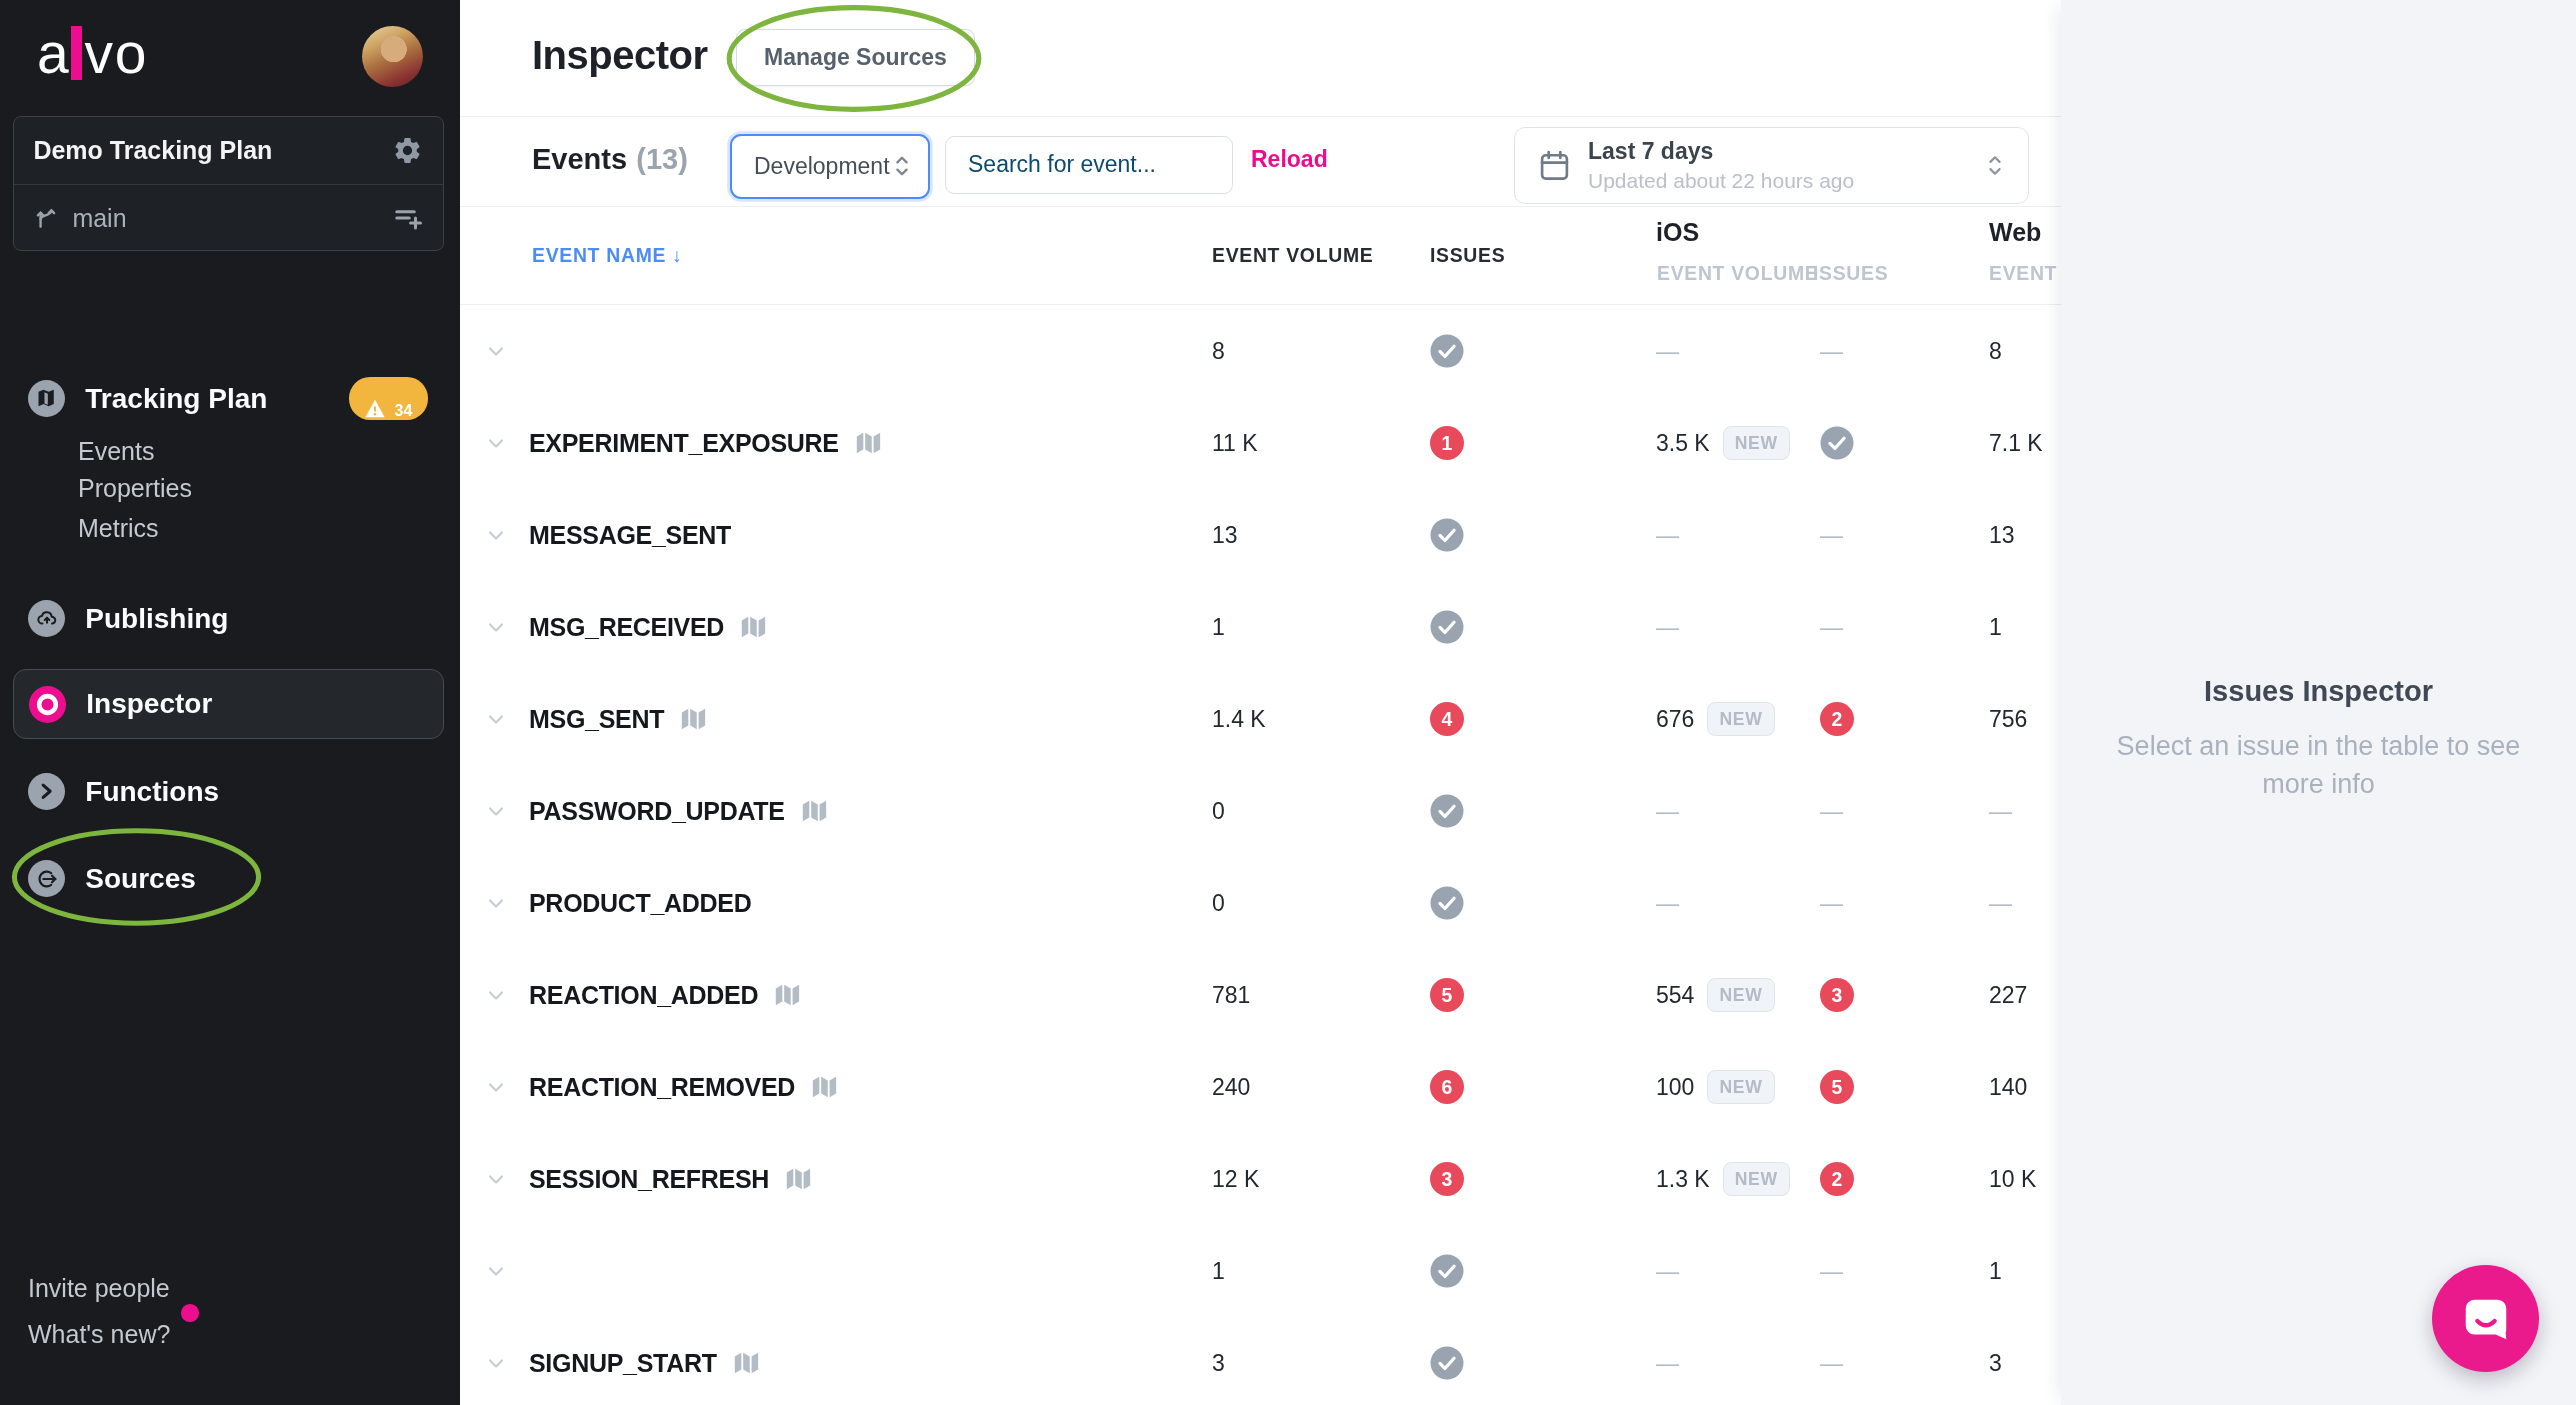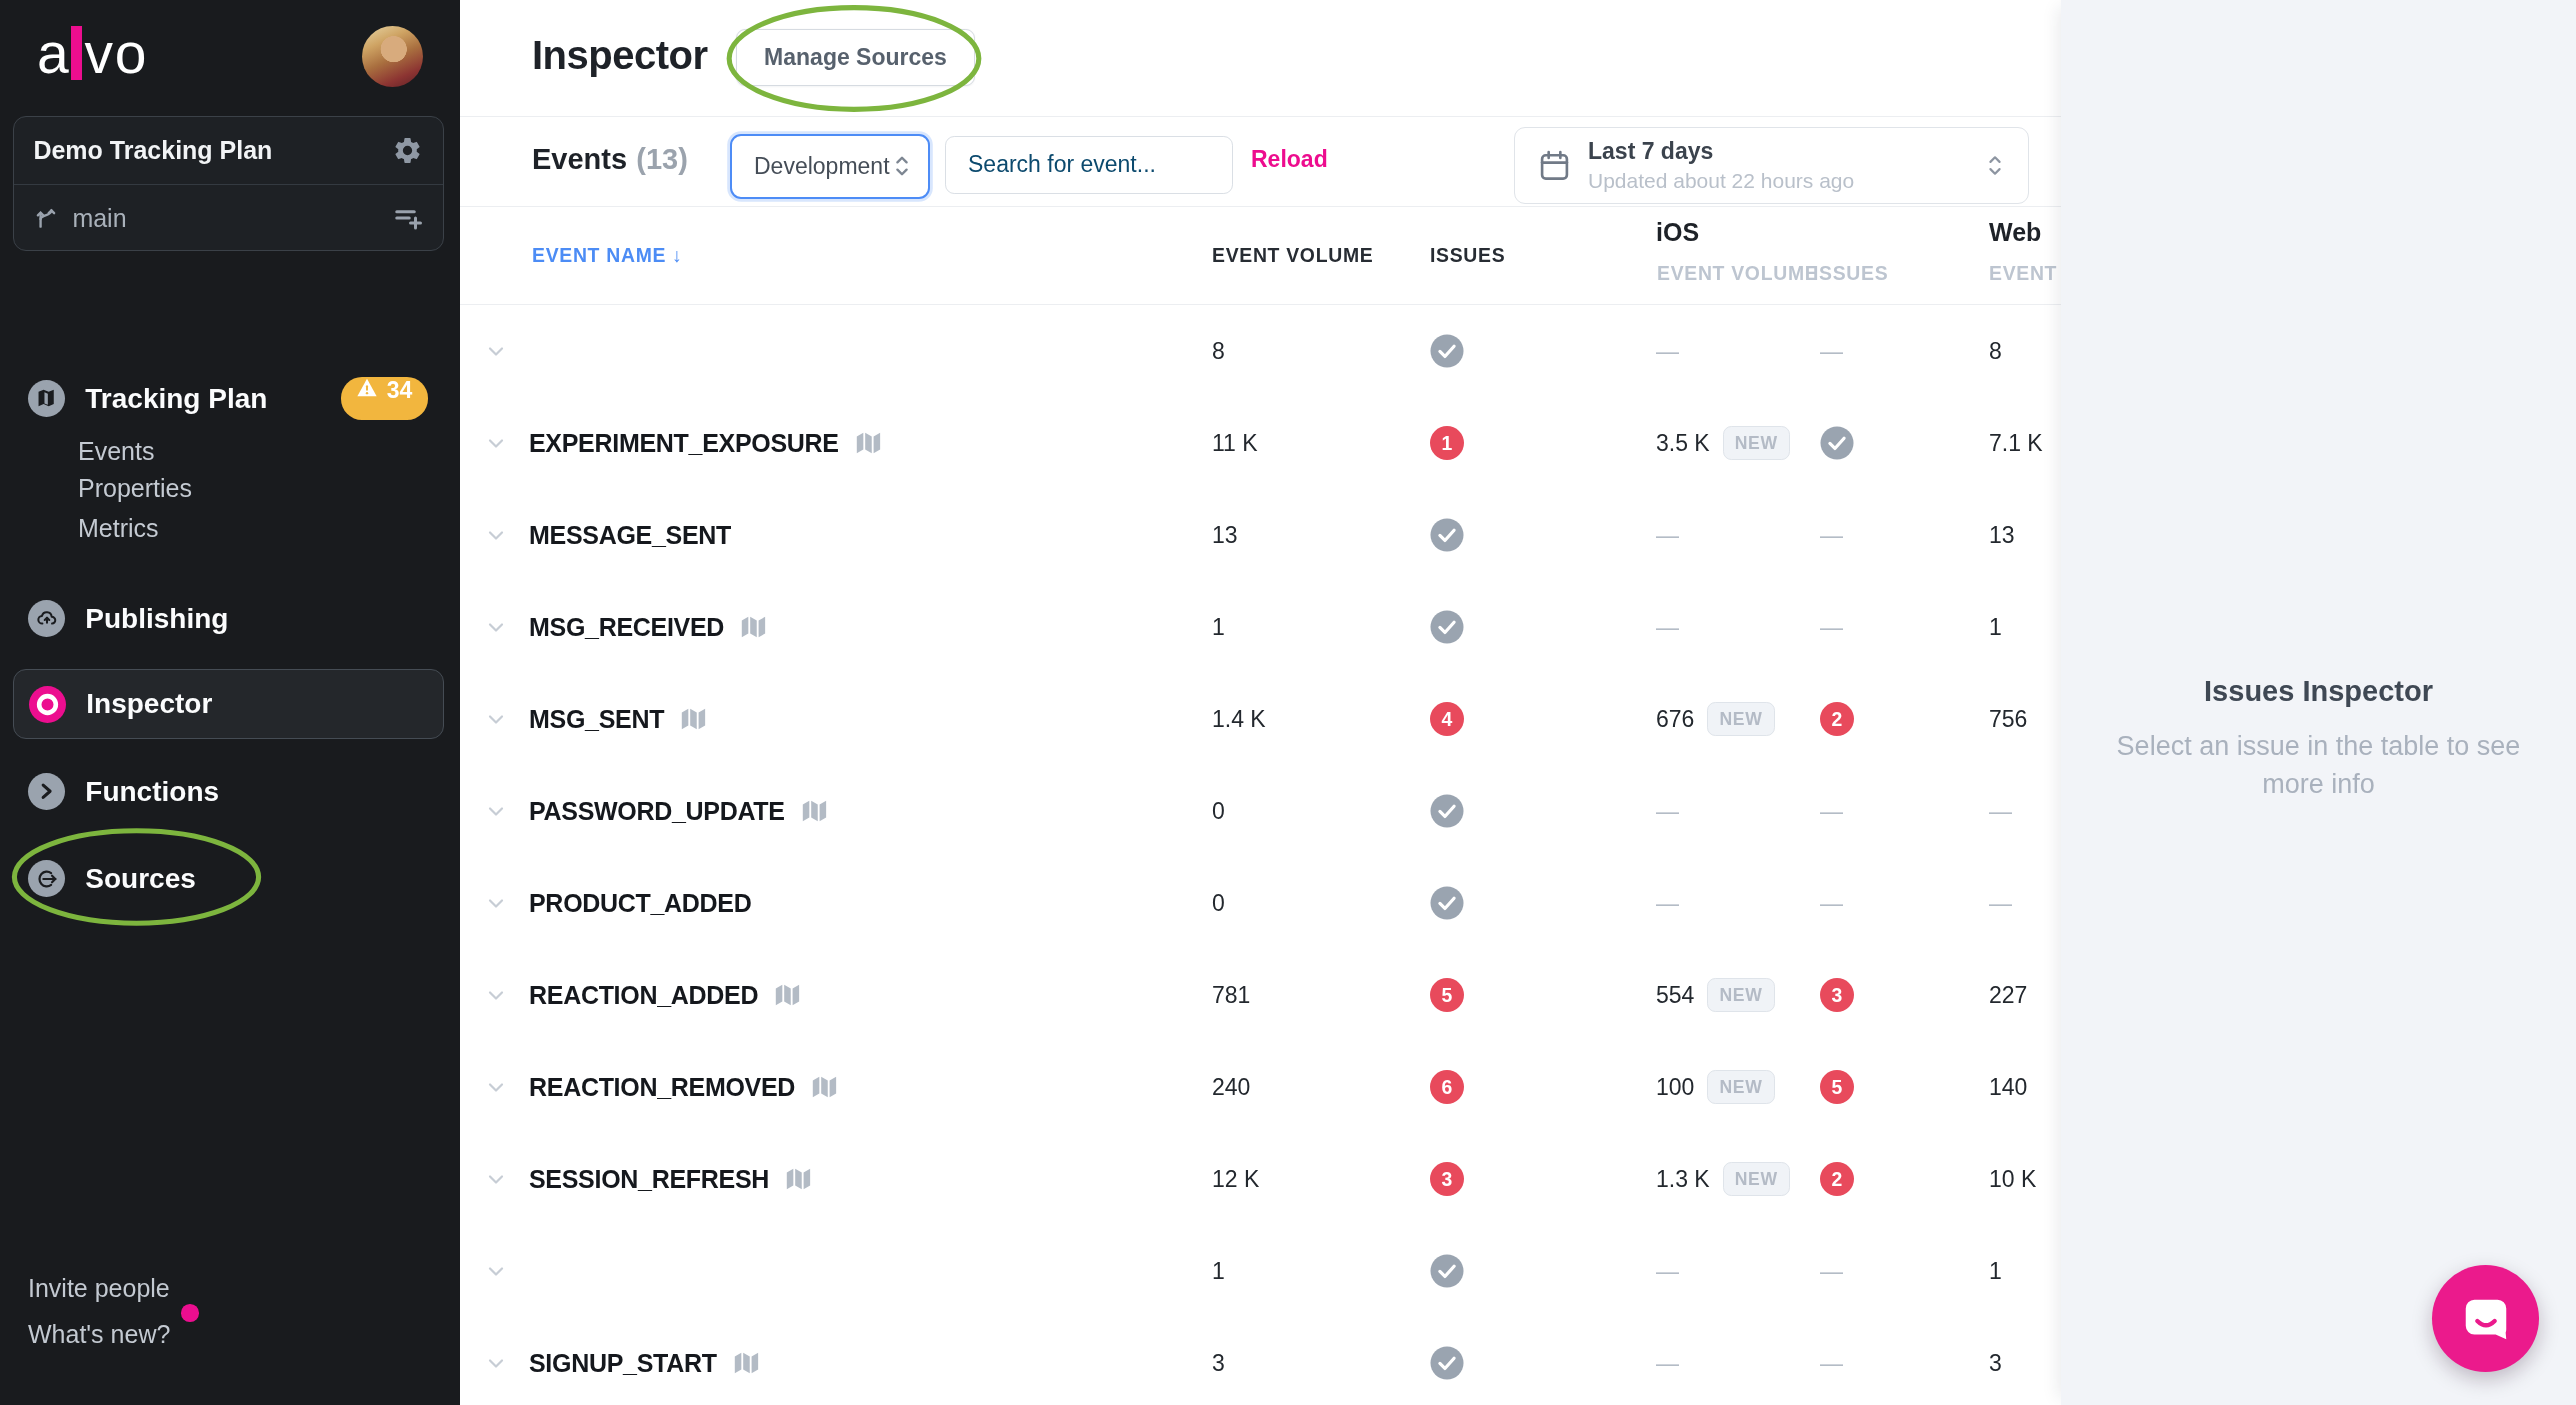--- a/index.html
+++ b/index.html
@@ -9,38 +9,38 @@
   
   .sidebar { position:absolute; left:0; top:0; width:460px; height:1405px; background:#191b1e; }
   .logo { position:absolute; left:37px; top:20.3px; display:flex; align-items:center; color:#fff;
     font-size:57px; font-weight:400; letter-spacing:1.8px; }
   .logo .bar { width:10.2px; height:54px; background:#ec0e8f; margin:0 2.8px 0 0.9px; }
   .avatar { position:absolute; left:362px; top:26px; width:61px; height:61px; border-radius:50%;
     background:
       radial-gradient(circle at 52% 38%, #d8ab7d 0 26%, rgba(0,0,0,0) 27%),
       linear-gradient(155deg,#e8d7a8 0%,#cfa464 28%,#a96f3f 52%,#8c3432 78%,#5a2026 100%); }
   .planbox { position:absolute; left:13px; top:116px; width:431px; height:135px;
-    border:1.4px solid #3b4148; border-radius:13px; background:#1e2125; }
+    border:1.4px solid #3b4148; border-radius:8px; background:#1e2125; }
   .planbox .prow { height:67px; display:flex; align-items:center; padding:0 20.3px 0 19.4px; }
   .planbox .pdivider { height:0.9px; background:#343a41; }
   .plan-name { color:#f2f4f6; font-size:25px; font-weight:700; flex:1; }
   .branch-name { color:#a9b1ba; font-size:25px; flex:1; margin-left:13px; }
   .searchpill { position:absolute; left:13px; top:277px; width:429px; height:63px;
     border:1.4px solid #3d444c; border-radius:31px; display:flex; align-items:center; padding:0 26px; }
   .searchpill .ph { color:#a6aeb8; font-size:25px; margin-left:15px; flex:1; }
   .searchpill .kbd { color:#a6aeb8; font-size:24px; }
   .navitem { position:absolute; left:28px; display:flex; align-items:center; gap:20.3px; height:41px; }
   .navlabel { color:#fbfcfd; font-size:28px; font-weight:700; }
   .subitem { position:absolute; left:78px; color:#c4cad2; font-size:25px; height:28px; display:flex; align-items:center; }
   .iconcircle { width:37px; height:37px; border-radius:50%; background:#9aa3ae; display:flex;
     align-items:center; justify-content:center; flex:none; }
   .inspcircle { width:37px; height:37px; border-radius:50%; background:#ec0e8f; display:flex;
     align-items:center; justify-content:center; flex:none; }
   .warnbadge { position:absolute; right:32px; top:377px; height:43px; padding:0 15.7px; border-radius:21px;
-    background:#f2b63e; display:flex; align-items:flex-start; gap:8.3px; color:#fff; font-size:23px; font-weight:700; }
+    background:#f2b63e; display:flex; align-items:flex-end; gap:8.3px; color:#fff; font-size:16px; font-weight:700; }
   .selectedbox { position:absolute; left:13px; top:669px; width:431px; height:70px;
     border:1.4px solid #454c54; border-radius:13px; background:#24272b; display:flex;
     align-items:center; gap:20.3px; padding-left:15px; }
   .bottomlink { position:absolute; left:28px; color:#c3c9d1; font-size:25px; }
   .newdot { position:absolute; left:181px; top:1304px; width:17.6px; height:17.6px; border-radius:50%; background:#ec0e8f; }
   .green-ellipse { position:absolute; pointer-events:none; }
 
   
   .main { position:absolute; left:460px; top:0; width:1601px; height:1405px; background:#fff; overflow:hidden; }
   .topbar { position:relative; height:117px; border-bottom:0.9px solid #eceef1; }

